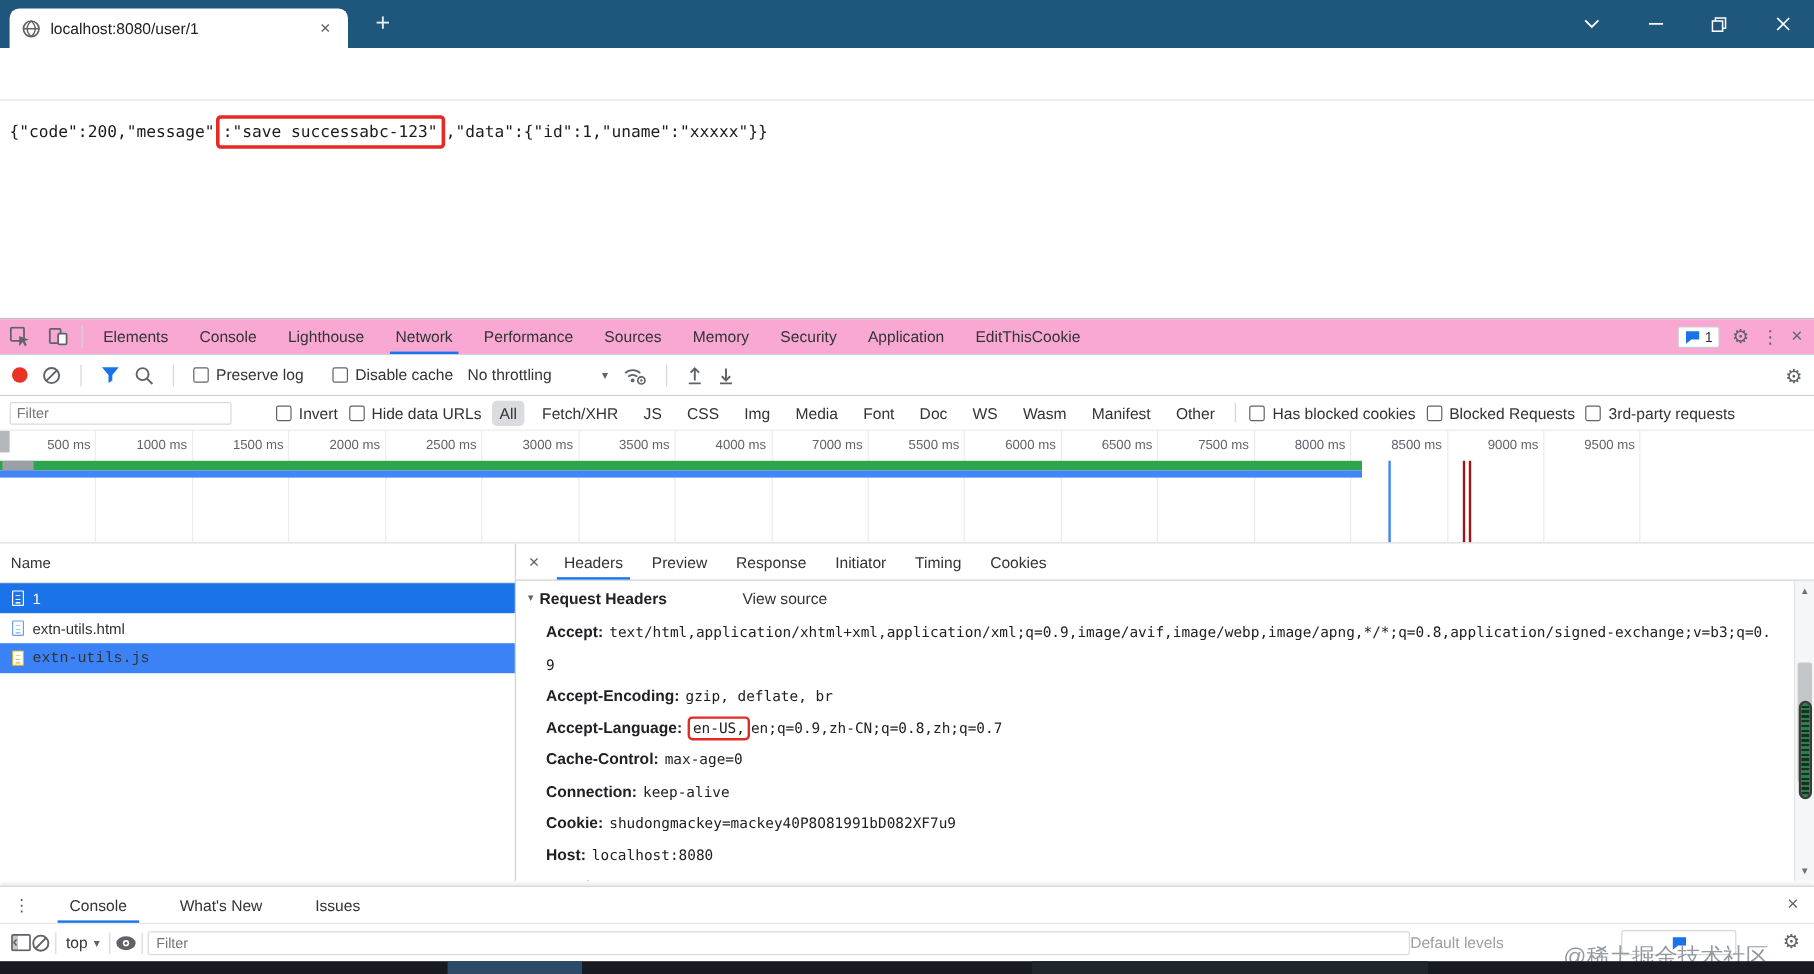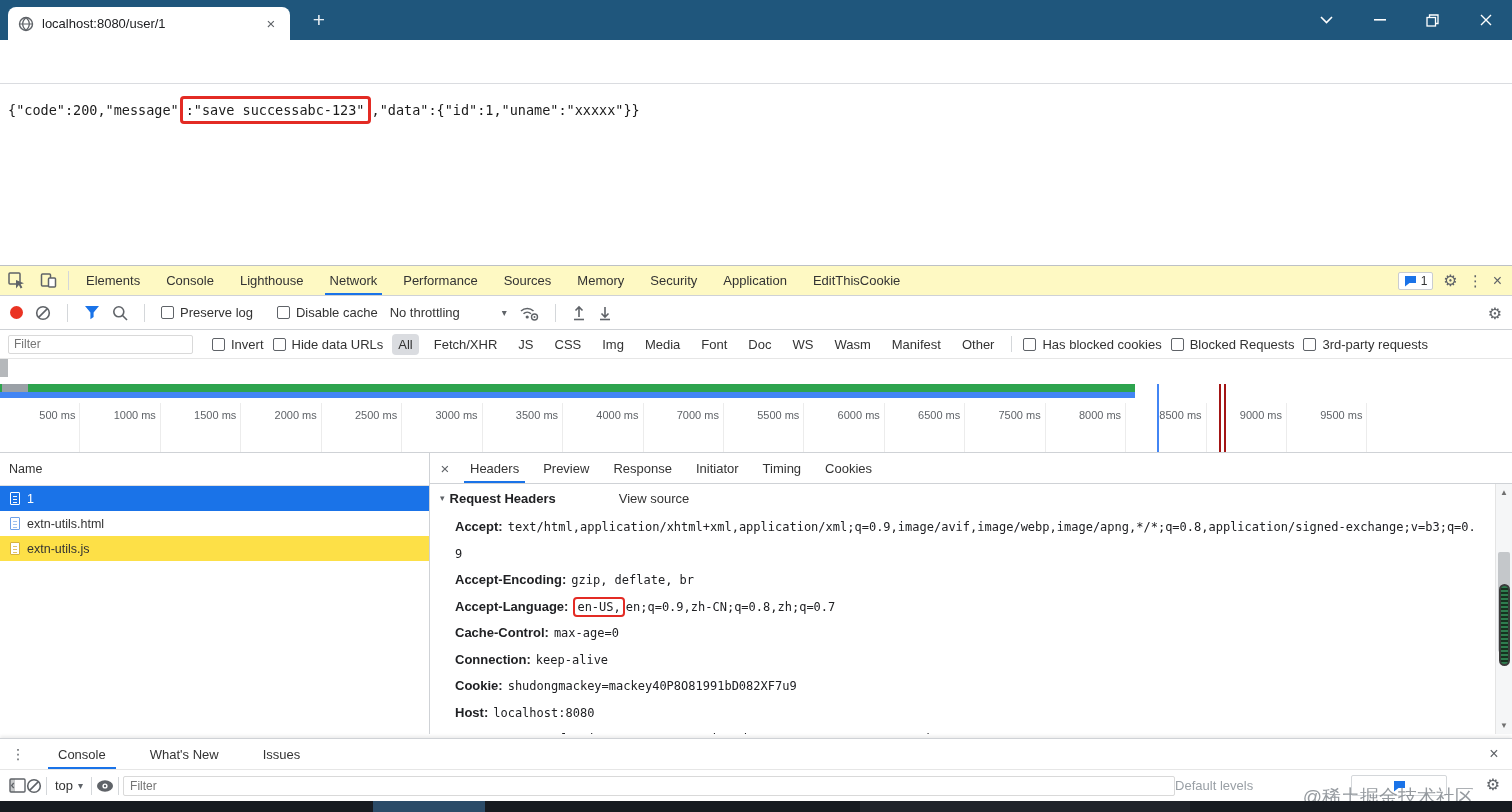--- a/index.html
+++ b/index.html
@@ -47,21 +47,21 @@
   .update-label { font-size:14px; }
   .update-dots { font-size:14px; letter-spacing:0; }
 
   
   .page-content { position:absolute; left:0; top:84px; width:1512px; height:181px; background:#fff; }
   .json-line { position:absolute; left:8px; top:12px; font-family:"DejaVu Sans Mono", monospace; font-size:13.5px; color:#1b1b1b; }
   .hl-box { display:inline-block; border:3px solid #e32b24; border-radius:4px; padding:3px 3px; margin:0 1px; }
 
   
   .devtools { position:absolute; left:0; top:265px; width:1512px; height:547px; background:#fff; border-top:1px solid #bdc1c6; }
-  .dt-tabbar { position:absolute; left:0; top:0; width:100%; height:30px; background:#fef9c3; border-bottom:1px solid #cfd2d6;
+  .dt-tabbar { position:absolute; left:0; top:0; width:100%; height:30px; background:#f9a8d4; border-bottom:1px solid #cfd2d6;
     display:flex; align-items:stretch; }
   .dt-iconbtn { width:32px; display:flex; align-items:center; justify-content:center; }
   .vdiv { width:1px; background:#d4d7da; margin:5px 4px; }
   .dt-tab { padding:0 13px; display:flex; align-items:center; font-size:13px; color:#333; position:relative; white-space:nowrap; }
   .dt-tab.active::after { content:""; position:absolute; left:8px; right:8px; bottom:0; height:2px; background:var(--accent,#1a73e8); }
   .dt-tabbar-right { margin-left:auto; display:flex; align-items:center; gap:10px; padding-right:10px; }
   .issues-chip { display:flex; align-items:center; gap:4px; border:1px solid #cacdd1; border-radius:2px; padding:1px 5px;
     font-size:12px; color:#333; background:#fff; }
   .gear-glyph { color:#5f6368; font-size:16px; }
   .dots-v { color:#5f6368; font-size:15px; }
@@ -77,36 +77,36 @@
   .net-gear { position:absolute; right:10px; top:8px; }
 
   .dt-filterrow { position:absolute; left:0; top:64px; width:100%; height:29px; border-bottom:1px solid #e6e6e6;
     display:flex; align-items:center; padding:0 8px; gap:9px; background:#fff; font-size:13px; color:#333; }
   .filter-input { width:185px; height:19px; border:1px solid #d9d9d9; border-radius:2px; font-size:12px; padding:0 5px;
     font-family:"Liberation Sans", sans-serif; color:#333; outline:none; }
   .type-pill { padding:3px 6px; border-radius:4px; white-space:nowrap; }
   .type-pill.active { background:#dadce0; }
 
   .dt-timeline { position:absolute; left:0; top:93px; width:100%; height:94px; border-bottom:1px solid #cfd2d6; overflow:hidden; background:#fff; }
-  .tl-cols { display:flex; height:100%;margin-top:44px; }
+  .tl-cols { display:flex; height:100%; }
   .tl-col { flex:0 0 80.45px; border-right:1px solid #ececec; font-size:11px; color:#5f6368; text-align:right;
     padding:6px 4px 0 0; white-space:nowrap; }
   .tl-green { position:absolute; left:0; top:25px; width:1135px; height:8px; background:var(--green,#2da44e); }
   .tl-gray { position:absolute; left:2px; top:25px; width:26px; height:8px; background:#9aa0a6; }
   .tl-blue { position:absolute; left:0; top:33px; width:1135px; height:6px; background:#4285f4; }
   .tl-line-blue { position:absolute; left:1157px; top:25px; bottom:0; width:2px; background:#4285f4; }
   .tl-line-red { position:absolute; left:1219px; top:25px; bottom:0; width:7px; border-left:2px solid #a31515; border-right:2px solid #a31515; }
   .tl-corner { position:absolute; left:0; top:0; width:8px; height:18px; background:#b5b8bb; }
 
   .req-panel { position:absolute; left:0; top:187px; width:430px; height:281px; border-right:1px solid #cfd2d6; background:#fff; }
   .req-header { height:33px; border-bottom:1px solid #e0e0e0; display:flex; align-items:center; padding-left:9px;
     font-size:12.5px; color:#333; }
   .req-row { height:25px; display:flex; align-items:center; gap:7px; padding-left:10px; font-size:12.5px; color:#333; }
   .req-row.selected { background:var(--accent,#1a73e8); color:#fff; }
-  .req-row.alt { background:#fde047; }
+  .req-row.alt { background:#3b82f6;font-family:Liberation Mono, monospace; }
   .file-icon { width:10px; height:13px; border:1px solid #6ea0e8; background:#fff; border-radius:1px; position:relative; flex:none; }
   .file-icon::after { content:""; position:absolute; left:2px; right:2px; top:3px; height:7px;
     background:repeating-linear-gradient(#9ec1f0 0 1px, transparent 1px 3px); }
   .file-icon.ic-js { border-color:#d8b33c; }
   .file-icon.ic-js::after { background:repeating-linear-gradient(#e0c268 0 1px, transparent 1px 3px); }
   .selected .file-icon { border-color:#fff; background:var(--accent,#1a73e8); }
   .selected .file-icon::after { background:repeating-linear-gradient(rgba(255,255,255,.95) 0 1px, transparent 1px 3px); }
   .req-status { position:absolute; left:0; bottom:0; right:0; height:28px; border-top:1px solid #cfd2d6; background:#fff;
     display:flex; align-items:center; font-size:12.5px; color:#5f6368; white-space:nowrap; overflow:hidden; }
   .status-item { padding:0 11px; border-right:1px solid #d5d5d5; flex:none; }
@@ -433,21 +433,21 @@
         <svg width="14" height="16" viewBox="0 0 14 16">
             <path d="M7 2v10M3.5 8.5L7 12l3.5-3.5" fill="none" stroke="#5f6368" stroke-width="1.6"></path>
             <path d="M2 14.5h10" stroke="#5f6368" stroke-width="1.6"></path>
           </svg>
       </span>
       <span class="net-gear gear-glyph">⚙</span>
     </div>
 
     <div class="dt-filterrow">
       <input class="filter-input" placeholder="Filter" style="">
-      <span class="check-row" style="margin-left:10px">
+      <span class="check-row" style="margin-left:28px">
         <span class="cbx"></span>
         <span>Invert</span>
       </span>
       <span class="check-row">
         <span class="cbx"></span>
         <span>Hide data URLs</span>
       </span>
 
         <span class="type-pill active"><span>All</span></span>
 

